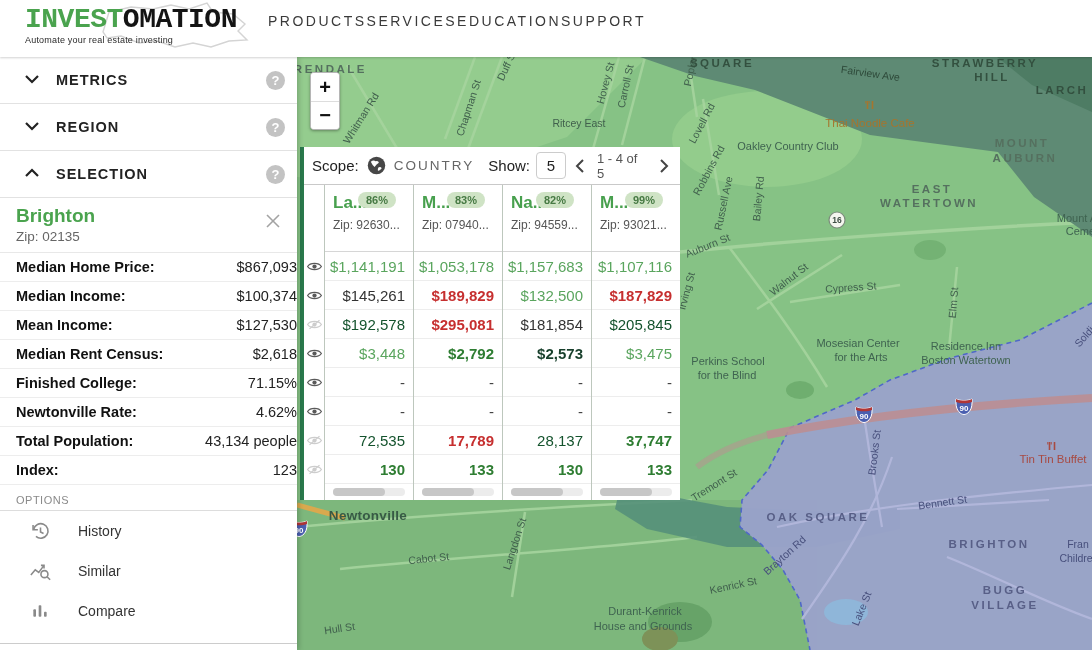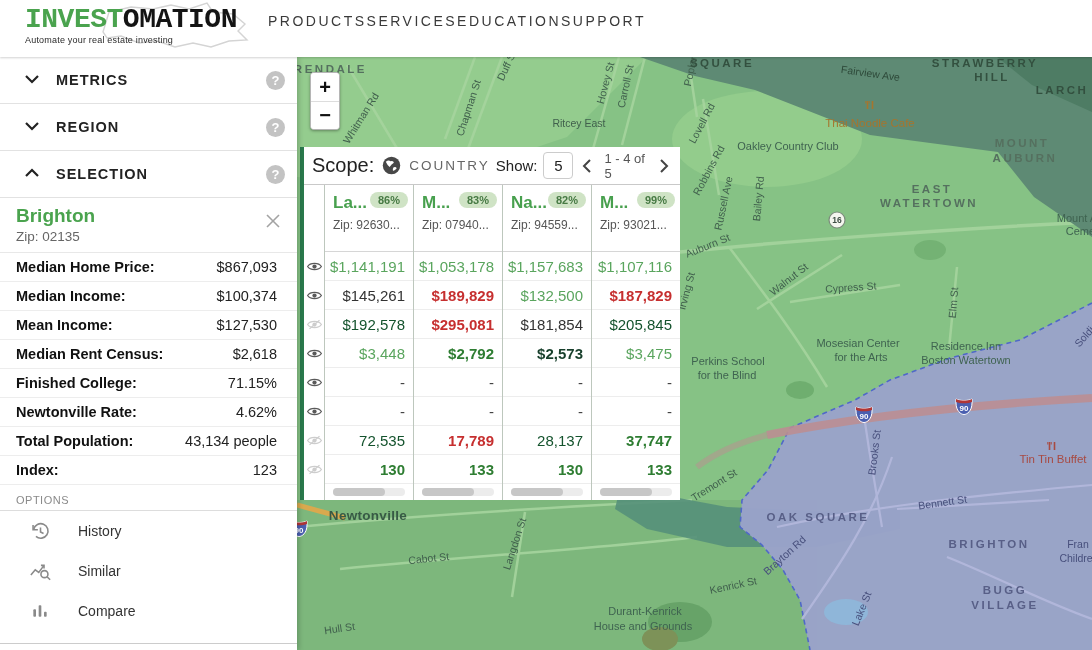--- a/index.html
+++ b/index.html
@@ -25,21 +25,21 @@
           box-shadow:2px 0 5px rgba(0,0,0,.18); }
   .sec { height:47px; border-bottom:1px solid #e2e2e2; display:flex; align-items:center; padding:0 12px 0 24px; cursor:pointer; }
   .sec .lbl { margin-left:16px; font-size:14.5px; font-weight:700; letter-spacing:1px; color:#222; }
   .help { margin-left:auto; width:19px; height:19px; border-radius:50%; background:#c3c3c3; color:#fff;
           font-size:13px; font-weight:700; display:flex; align-items:center; justify-content:center; cursor:pointer; }
   .card { position:relative; padding:7px 16px 0; height:54px; }
   .card .name { font-size:19px; font-weight:700; color:#4aa34e; }
   .card .zip { font-size:13.5px; color:#666; margin-top:2px; }
   .card .close { position:absolute; right:16px; top:15px; cursor:pointer; }
   .metrics { border-top:1px solid #e8e8e8; }
-  .mrow { height:29px; display:flex; align-items:center; padding:0 20px 0 16px; border-bottom:1px solid #ededed; }
+  .mrow { height:29px; display:flex; align-items:center; padding:0 0 0 16px; border-bottom:1px solid #ededed; }
   .mrow .ml { font-size:14.5px; font-weight:700; color:#111; }
   .mrow .mv { margin-left:auto; font-size:14.5px; color:#222; }
   .opts-h { margin:9px 16px 4px; font-size:11px; letter-spacing:.5px; color:#8a8a8a; }
   .opts-divider { border-bottom:1px solid #ddd; }
   .opt { height:40px; display:flex; align-items:center; padding-left:28px; gap:26px; cursor:pointer; }
   .opt .oicon { width:24px; display:flex; justify-content:center; }
   .opt .olbl { font-size:14px; color:#333; }
   .bottom-divider { margin-top:12px; border-top:1px solid #ccc; }
 
   
@@ -60,35 +60,35 @@
   .ml-poi        { fill:#3f6350; font-size:11px; }
   .ml-poi-orange { fill:#a5752e; font-size:11.5px; }
   .ml-poi-red    { fill:#a84a42; font-size:11.5px; }
   .ml-city       { fill:#375a45; font-size:13.5px; font-weight:700; letter-spacing:.3px; }
   .ml-area-p     { fill:#585f87; font-size:11.5px; letter-spacing:2.5px; font-weight:600; }
   .ml-street-p   { fill:#474f7c; font-size:10.5px; }
 
   
   .panel { position:absolute; left:3px; top:90px; width:380px; background:#fff; border-left:4px solid #2a7a4d; z-index:10; }
   .scopebar { height:38px; display:flex; align-items:center; border-bottom:1px solid #c9c9c9; padding:0 8px; gap:6px; }
-  .scope-lbl { font-size:20px; color:#222; }
+  .scope-lbl { font-size:15px; color:#222; }
   .globe { display:flex; margin:0 2px; cursor:pointer; }
   .scope-val { font-size:13.5px; letter-spacing:2px; color:#666; margin-right:auto; cursor:pointer; }
   .show-lbl { font-size:15px; color:#222; }
   .show-input { width:30px; height:27px; border:1px solid #ccc; border-radius:4px; text-align:center; font-size:15px;
                 color:#222; font-family:inherit; padding:0; }
   .pgr { display:flex; align-items:center; cursor:pointer; padding:0 2px; }
   .pgr-txt { width:50px; font-size:13px; line-height:15px; color:#555; margin:0 3px; }
   .tbl { display:flex; }
   .eyecol { width:20px; padding-top:67px; }
   .eyecell { height:29px; display:flex; align-items:center; justify-content:center; cursor:pointer; }
   .col { flex:1; border-left:1px solid #bdc7bd; min-width:0; }
   .colhead { height:67px; position:relative; padding:8px 6px 0 8px; border-bottom:1px solid #d6d6d6; }
   .cname { font-size:17px; font-weight:700; color:#48a04e; cursor:pointer; }
-  .cbadge { position:absolute; top:7px; right:5px; background:#cfe3c5; color:#477a44; font-size:11px; font-weight:700;
+  .cbadge { position:absolute; top:7px; right:17px; background:#cfe3c5; color:#477a44; font-size:11px; font-weight:700;
             padding:2px 8px; border-radius:10px; }
   .czip { font-size:12px; color:#555; margin-top:5px; white-space:nowrap; overflow:hidden; }
   .cell { height:29px; display:flex; align-items:center; justify-content:flex-end; padding-right:8px;
           border-bottom:1px solid #ededed; font-size:15px; }
   .v-green    { color:#5aa55e; }
   .v-greenBold{ color:#2e7d32; font-weight:700; }
   .v-darkBold { color:#173f2b; font-weight:700; }
   .v-black    { color:#333; }
   .v-red      { color:#14532d; }
   .v-redBold  { color:#c62f2f; font-weight:700; }

